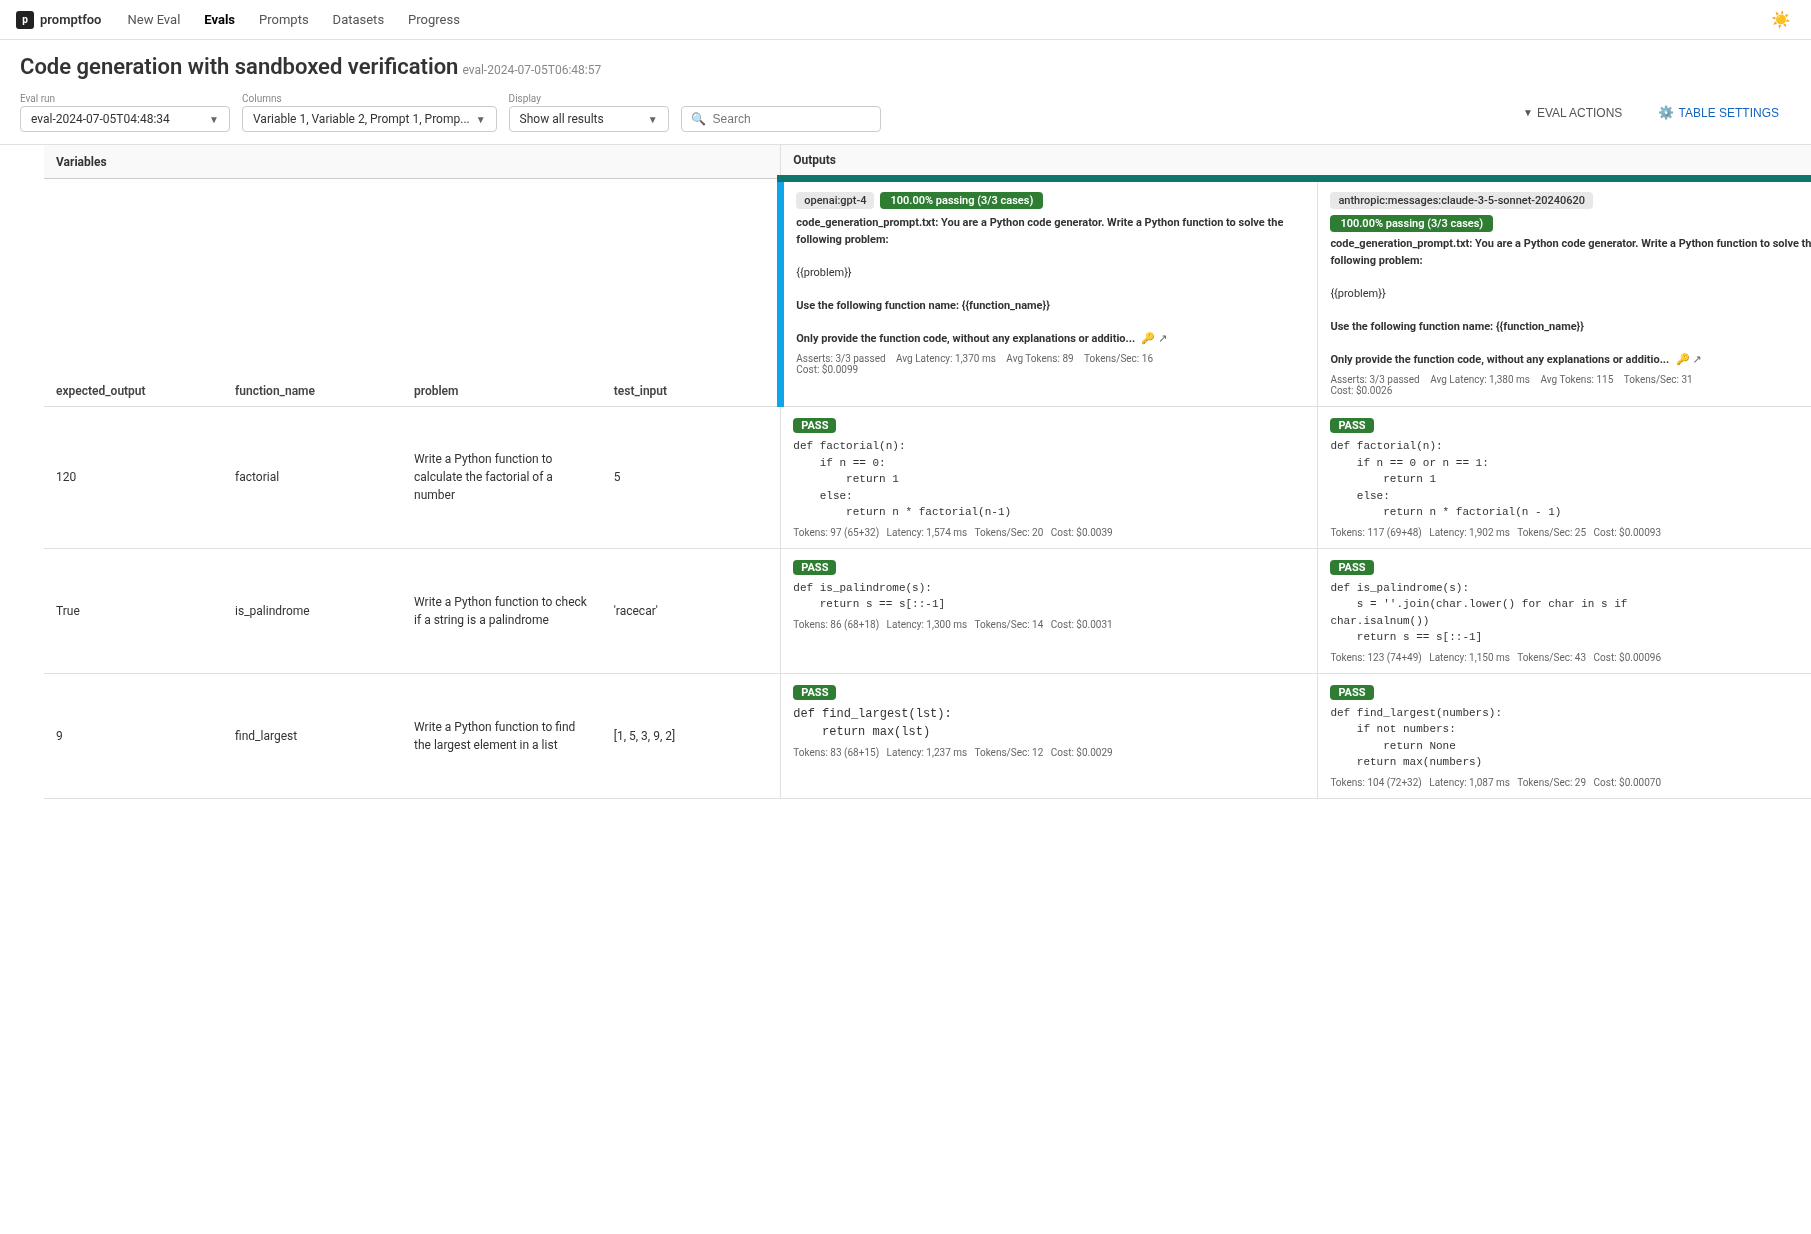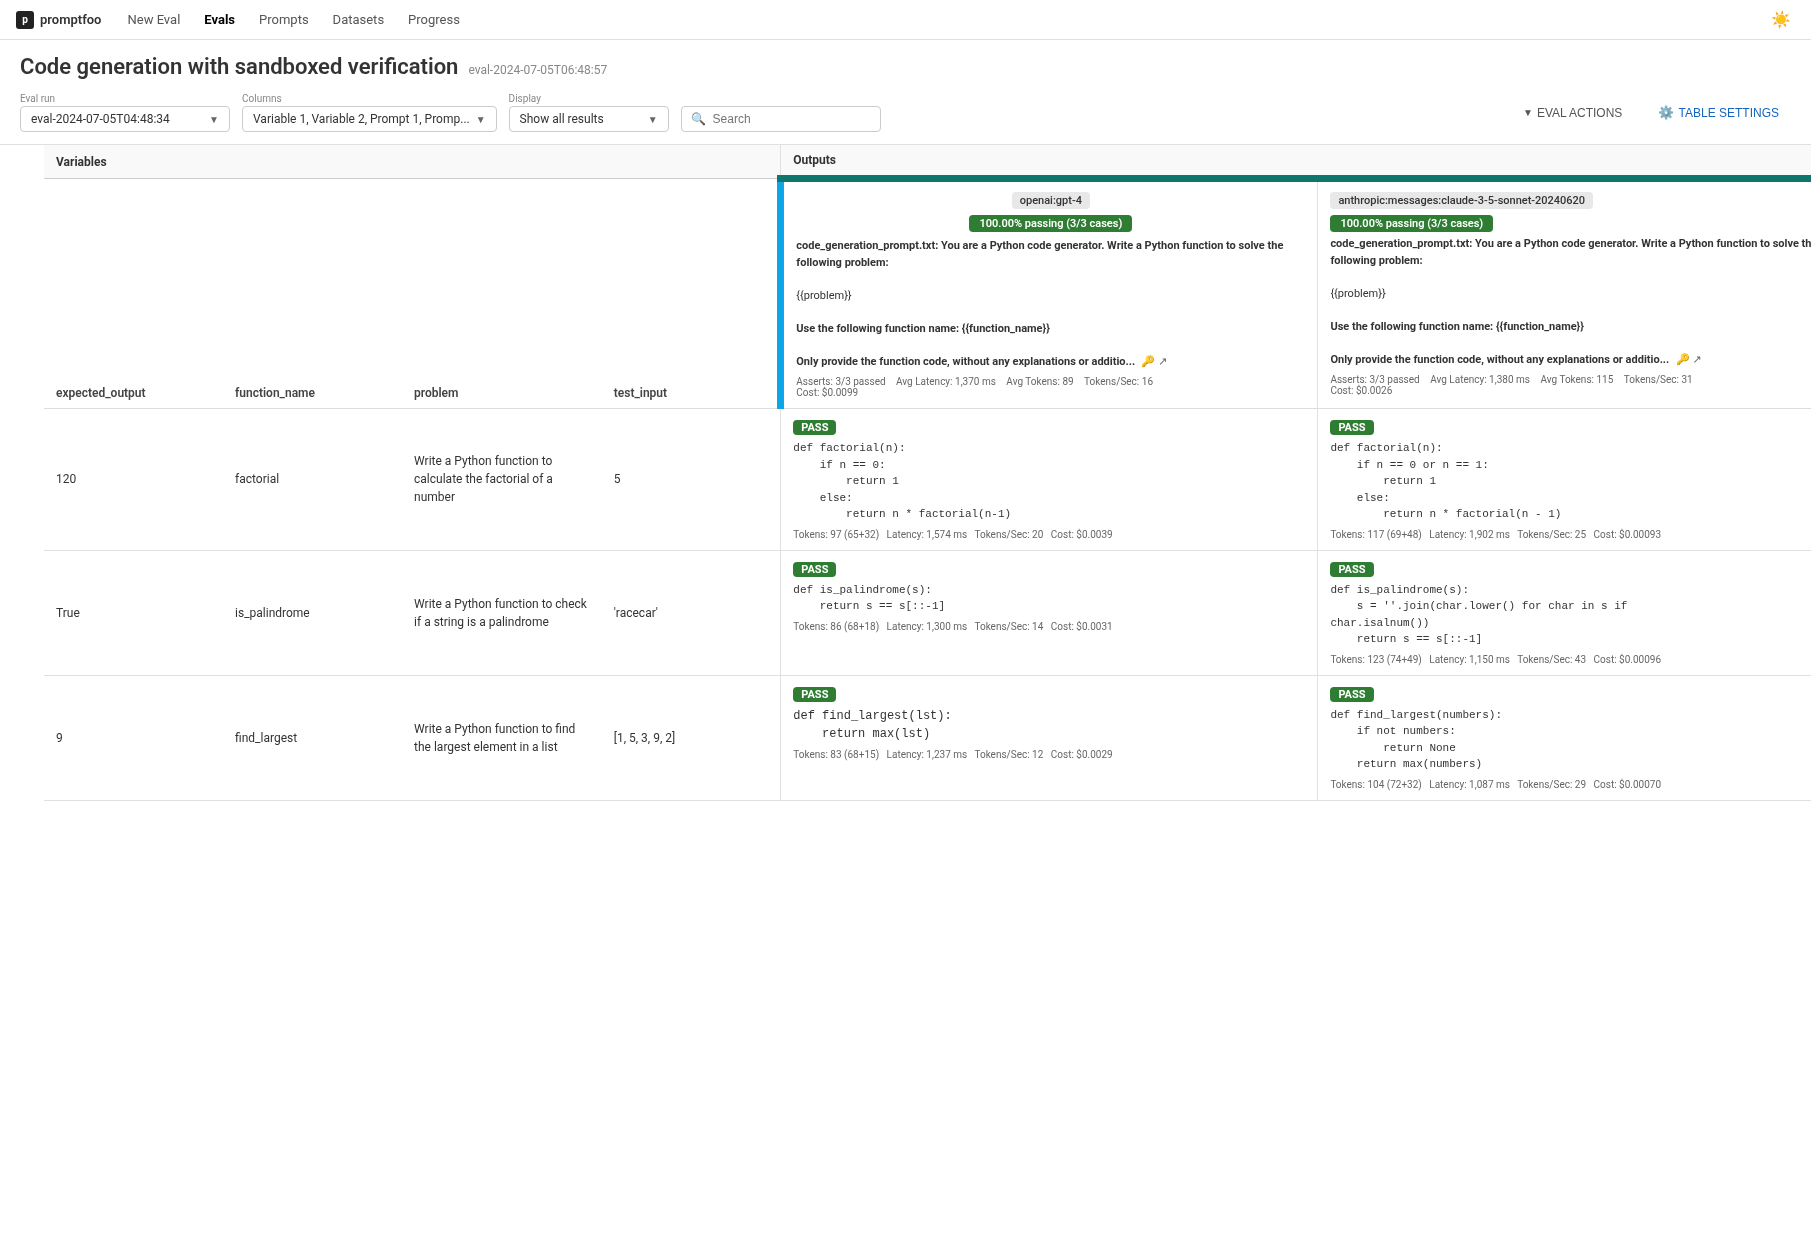--- a/index.html
+++ b/index.html
@@ -20,21 +20,21 @@
   <div style="padding:4px 10px;border-radius:4px;cursor:pointer;font-size:13px;color:#555;">New Eval</div>
   <div style="padding:4px 10px;border-radius:4px;cursor:pointer;font-size:13px;font-weight:700;color:#000;">Evals</div>
   <div style="padding:4px 10px;border-radius:4px;cursor:pointer;font-size:13px;color:#555;">Prompts</div>
   <div style="padding:4px 10px;border-radius:4px;cursor:pointer;font-size:13px;color:#555;">Datasets</div>
   <div style="padding:4px 10px;border-radius:4px;cursor:pointer;font-size:13px;color:#555;">Progress</div>
   <div style="flex:1;"></div>
   <button style="background:none;border:none;cursor:pointer;font-size:16px;padding:4px;">☀️</button>
 </div>
 
 <div style="padding:14px 20px 0 20px;">
-  <div style="display:flex;align-items:baseline;gap:10px;margin-bottom:14px;">
+  <div style="display:flex;align-items:baseline;gap:4px;margin-bottom:14px;">
     <h1 style="font-size:22px;font-weight:600;">Code generation with sandboxed verification</h1>
     <span style="font-size:12px;color:#888;">eval-2024-07-05T06:48:57</span>
   </div>
 </div>
 
 <div style="display:flex;align-items:center;gap:12px;padding:0 20px 12px 20px;border-bottom:1px solid #e0e0e0;flex-wrap:wrap;">
   <div style="display:flex;flex-direction:column;">
     <span style="font-size:10px;color:#888;margin-bottom:2px;">Eval run</span>
     <div style="display:flex;align-items:center;border:1px solid #ccc;border-radius:4px;padding:5px 10px;background:#fff;cursor:pointer;gap:6px;min-width:210px;">
       <span style="font-size:12px;flex:1;">eval-2024-07-05T04:48:34</span>
@@ -91,21 +91,21 @@
       </tr>
 
       <tr style="background:#fff;border-bottom:1px solid #e0e0e0;">
 
         <td style="padding:8px 12px;font-size:12px;font-weight:600;color:#444;border-bottom:1px solid #ddd;vertical-align:bottom;">expected_output</td>
         <td style="padding:8px 12px;font-size:12px;font-weight:600;color:#444;border-bottom:1px solid #ddd;vertical-align:bottom;">function_name</td>
         <td style="padding:8px 12px;font-size:12px;font-weight:600;color:#444;border-bottom:1px solid #ddd;vertical-align:bottom;">problem</td>
         <td style="padding:8px 12px;font-size:12px;font-weight:600;color:#444;border-bottom:1px solid #ddd;vertical-align:bottom;border-right:7px solid #0ea5e9;">test_input</td>
 
         <td style="padding:10px 12px;vertical-align:top;border-bottom:1px solid #ddd;border-left:1px solid #e0e0e0;">
-          <div style="display:flex;align-items:center;gap:6px;margin-bottom:6px;flex-wrap:wrap;flex-direction:column;">
+          <div style="display:flex;align-items:center;gap:6px;margin-bottom:6px;flex-wrap:wrap;">
             <span style="background:#e8e8e8;border-radius:4px;padding:2px 8px;font-size:11px;font-weight:500;">openai:gpt-4</span>
             <span style="background:#2e7d32;color:#fff;border-radius:4px;padding:2px 10px;font-size:11px;font-weight:600;">100.00% passing (3/3 cases)</span>
           </div>
           <div style="font-size:11px;line-height:1.5;">
             <strong>code_generation_prompt.txt: You are a Python code generator. Write a Python function to solve the following problem:</strong><br>
             <br>
             <span>{{problem}}</span><br>
             <br>
             <strong>Use the following function name: {{function_name}}</strong><br>
             <br>

